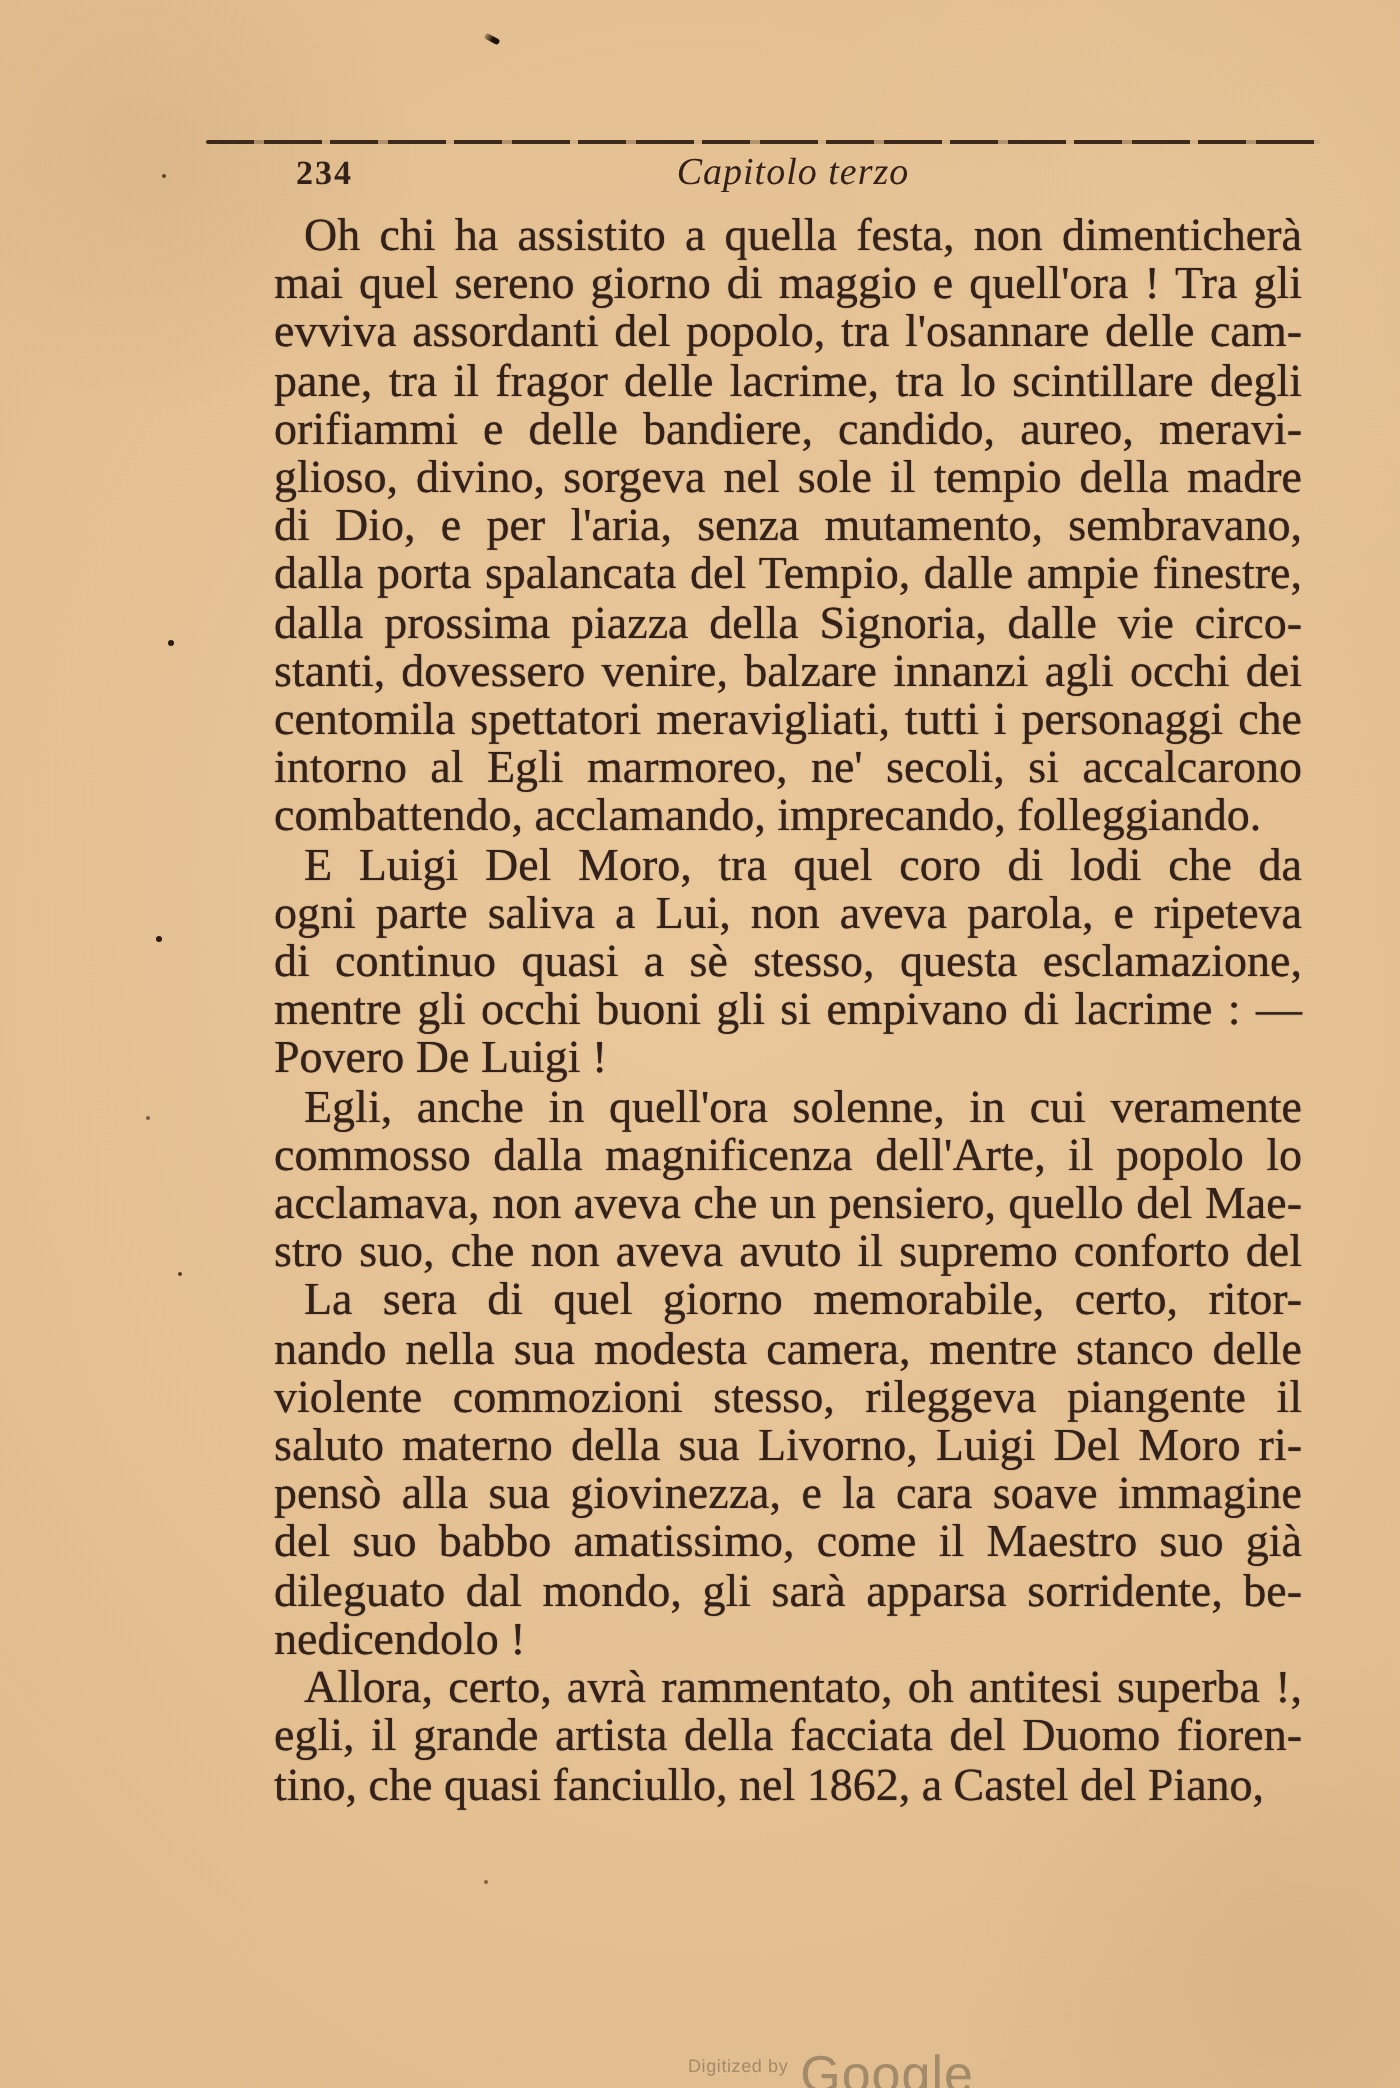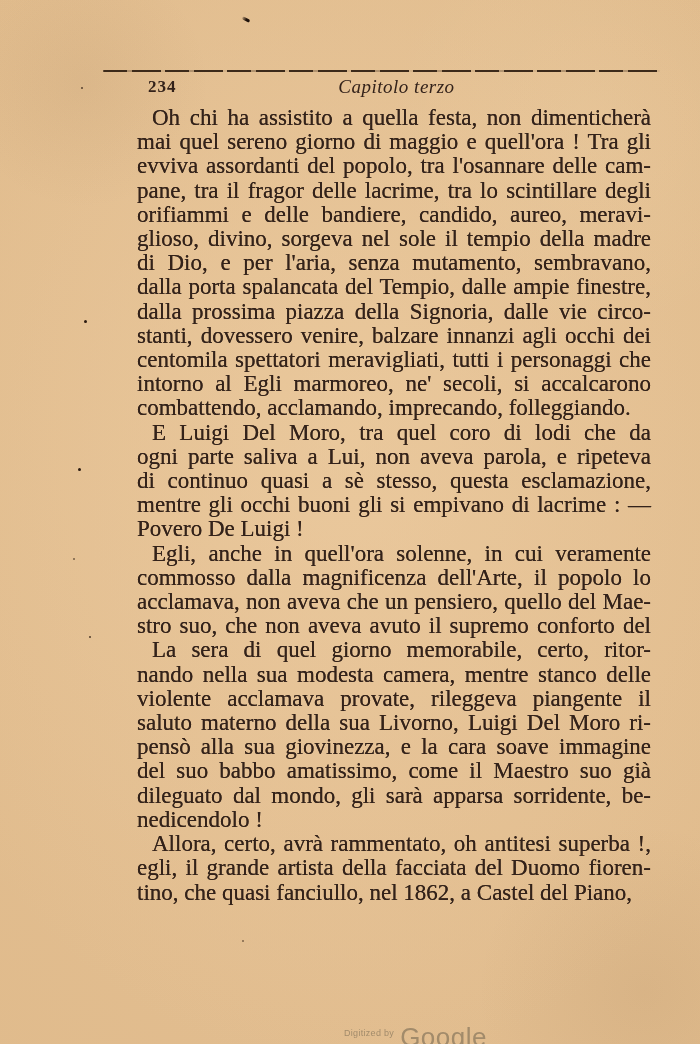--- a/index.html
+++ b/index.html
@@ -122,21 +122,21 @@
       </div>
       <div>
         <div class="line first">Egli, anche in quell'ora solenne, in cui veramente</div>
         <div class="line">commosso dalla magnificenza dell'Arte, il popolo lo</div>
         <div class="line">acclamava, non aveva che un pensiero, quello del Mae-</div>
         <div class="line">stro suo, che non aveva avuto il supremo conforto del</div>
       </div>
       <div>
         <div class="line first">La sera di quel giorno memorabile, certo, ritor-</div>
         <div class="line">nando nella sua modesta camera, mentre stanco delle</div>
-        <div class="line">violente acclamava provate, rileggeva piangente il</div>
+        <div class="line">violente commozioni stesso, rileggeva piangente il</div>
         <div class="line">saluto materno della sua Livorno, Luigi Del Moro ri-</div>
         <div class="line">pensò alla sua giovinezza, e la cara soave immagine</div>
         <div class="line">del suo babbo amatissimo, come il Maestro suo già</div>
         <div class="line">dileguato dal mondo, gli sarà apparsa sorridente, be-</div>
         <div class="line last">nedicendolo !</div>
       </div>
       <div>
         <div class="line first">Allora, certo, avrà rammentato, oh antitesi superba !,</div>
         <div class="line">egli, il grande artista della facciata del Duomo fioren-</div>
         <div class="line last">tino, che quasi fanciullo, nel 1862, a Castel del Piano,</div>

